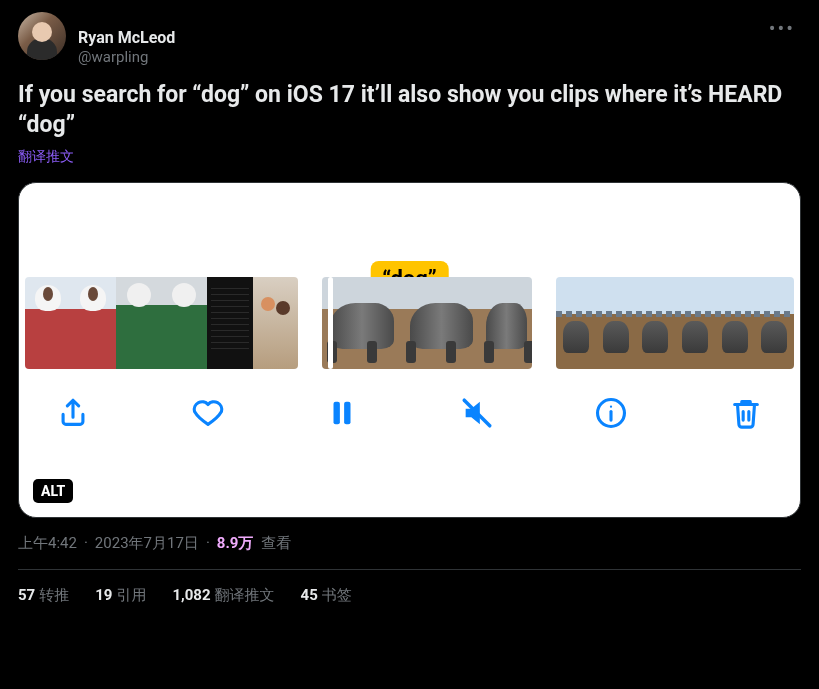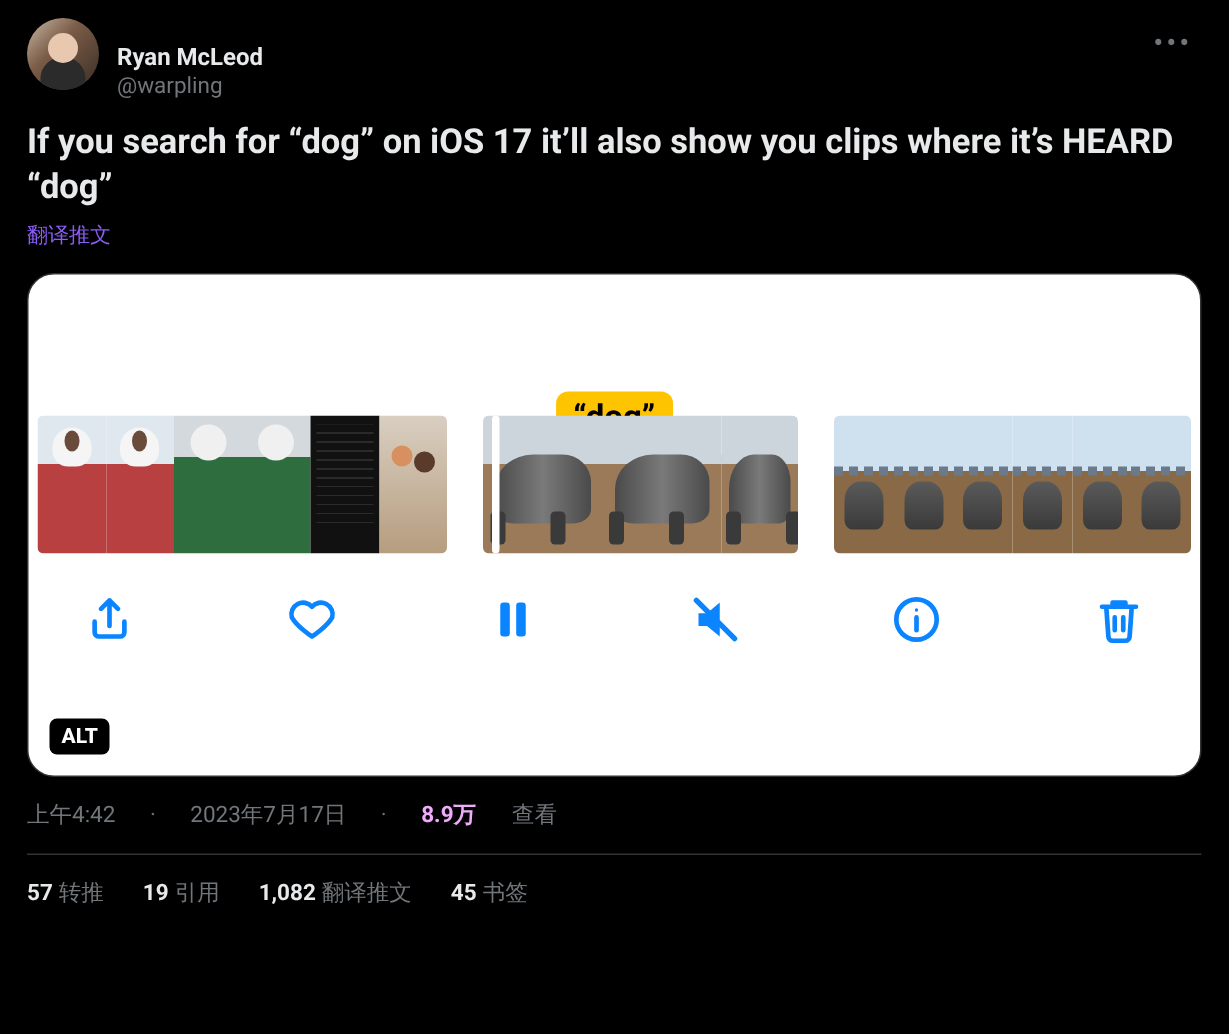--- a/index.html
+++ b/index.html
@@ -97,21 +97,21 @@
   .g3::after{content:"";position:absolute;left:50%;top:44px;transform:translateX(-50%);width:26px;height:32px;background:linear-gradient(#5a5a5a,#3a3a3a);border-radius:40% 40% 20% 20%;}
 
   .controls { display:flex; justify-content:space-between; align-items:center; padding: 24px 34px 0 34px; }
   .ctrl { width:40px; height:40px; display:flex; align-items:center;justify-content:center; color:#0a84ff; cursor:pointer;}
   .ctrl svg { width:34px; height:34px; stroke:#0a84ff; fill:none; stroke-width:2.2; stroke-linecap:round; stroke-linejoin:round;}
   .ctrl.fill svg { fill:#0a84ff; stroke:none;}
   .alt-badge{
     position:absolute; left:14px; bottom:14px; background:#000; color:#fff; font-weight:800; font-size:14px; padding:4px 8px; border-radius:5px;
   }
 
-  .meta-row { margin-top: 16px; color:#71767b; font-size:15px; display:flex; align-items:flex-start; gap:20px;}
+  .meta-row { margin-top: 16px; color:#71767b; font-size:15px; display:flex; align-items:flex-start; gap:4px;}
   .meta-row .sep{margin:0 3px;}
   .meta-row .views-num{color:#f0abfc; font-weight:700;}
   .divider{border:none;border-top:1px solid #2f3336; margin:16px 0 0 0;}
   .stats { display:flex; gap:26px; padding-top:16px; font-size:15px; color:#71767b;}
   .stats .num{color:#e7e9ea; font-weight:700; margin-right:4px;text-align:right;}
 </style>
 </head>
 <body>
 
 <div class="tweet">

